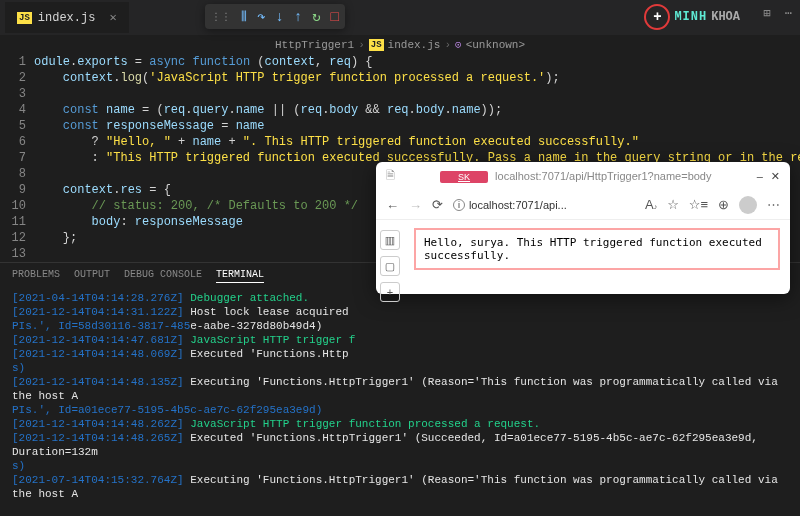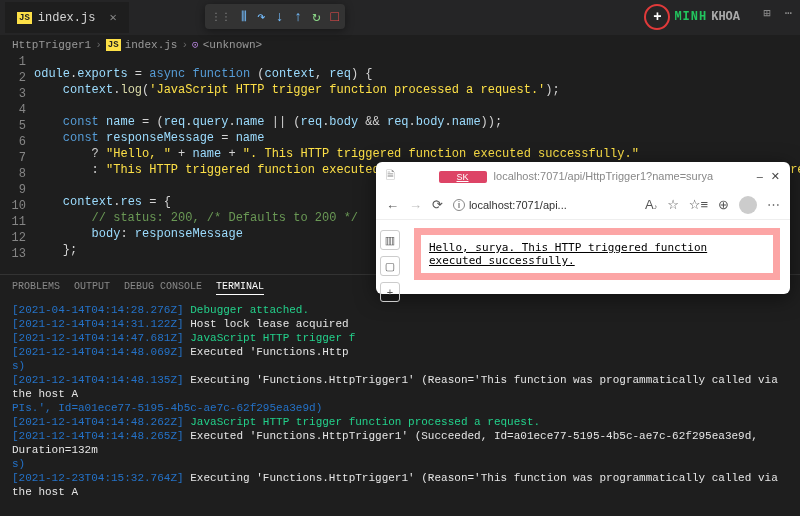--- a/index.html
+++ b/index.html
@@ -59,41 +59,41 @@
     position: absolute; top: 4px; right: 60px;
     display: flex; align-items: center; gap: 4px;
   }
   .wm-circle {
     width: 26px; height: 26px;
     border: 2px solid #e03a3a;
     border-radius: 50%;
     display: flex; align-items: center; justify-content: center;
     color: #fff; font-size: 14px; font-weight: bold;
   }
-  .wm-text { color: #22c55e; font-weight: bold; font-size: 12px; letter-spacing: 1px; }
+  .wm-text { color: #5eead4; font-weight: bold; font-size: 12px; letter-spacing: 1px; }
   .wm-text2 { color: #aaa; font-weight: bold; font-size: 12px; }
   .breadcrumbs {
     padding: 3px 12px;
     font-size: 11px;
     color: #999;
-    display: flex; gap: 4px; align-items: center;
+    display: flex; gap: 4px; align-items: center; justify-content: center;
   }
   .breadcrumbs .chev { color: #666; }
   .editor { display: flex; }
   .gutter {
     width: 34px; text-align: right; color: #858585; padding-right: 8px;
     line-height: 16px; font-size: 12px;
   }
   .gutter .bp { position: relative; }
   .gutter .bp::before {
     content: ''; position: absolute; left: -10px; top: 3px;
     width: 8px; height: 8px; background: #c97c2a; border-radius: 0;
     transform: rotate(45deg);
   }
-  .code { flex: 1; line-height: 16px; font-size: 12px; white-space: pre; overflow: hidden; margin-top: 12px; }
+  .code { flex: 1; line-height: 16px; font-size: 12px; white-space: pre; overflow: hidden; }
   .k { color: #569cd6; }
   .s { color: #fde047; }
   .fn { color: #dcdcaa; }
   .v { color: #9cdcfe; }
   .c { color: #6a9955; }
   .p { color: #d4d4d4; }
   .panel-tabs {
     display: flex; gap: 14px; padding: 6px 12px;
     font-size: 10px; color: #888;
     border-top: 1px solid #333;
@@ -137,26 +137,25 @@
   .br-bar .icn.dis { color: #bbb; }
   .br-addr {
     flex: 1; display: flex; align-items: center; gap: 4px;
     font-size: 11px; color: #333;
   }
   .br-addr .info { border: 1px solid #888; border-radius: 50%; width: 12px; height: 12px; font-size: 9px; text-align: center; line-height: 11px; }
   .br-content {
     padding: 8px 10px;
   }
   .br-box {
-    border: 7px solid #fca5a5;
+    border: 2px solid #fca5a5;
     padding: 6px 8px;
     font-family: Consolas, monospace;
     font-size: 11px;
     color: #000;
-    text-decoration: underline;
   }
   .br-side {
     position: absolute; left: 0; top: 64px;
     width: 28px; display: flex; flex-direction: column;
     gap: 6px; align-items: center; padding-top: 4px;
   }
   .br-side div {
     width: 20px; height: 20px; border: 1px solid #ccc;
     border-radius: 3px; font-size: 11px; text-align: center;
     line-height: 18px; color: #555;
@@ -228,37 +227,38 @@
 <div class="panel-tabs">
   <span>PROBLEMS</span>
   <span>OUTPUT</span>
   <span>DEBUG CONSOLE</span>
   <span class="active">TERMINAL</span>
 </div>
 
 <div class="terminal" id="terminal">
     <div><span class="ts">[2021-04-14T04:14:28.276Z] </span><span class="gr">Debugger attached.</span></div>
     <div><span class="ts">[2021-12-14T04:14:31.122Z] </span><span class="wh">Host lock lease acquired</span></div>
+    <div><span class="ts">PIs.', Id=58d30116-3817-485</span><span class="wh">e-aabe-3278d80b49d4)</span></div>
     <div><span class="ts">[2021-12-14T04:14:47.681Z] </span><span class="gr">JavaScript HTTP trigger f</span></div>
     <div><span class="ts">[2021-12-14T04:14:48.069Z] </span><span class="wh">Executed 'Functions.Http</span></div>
     <div><span class="ts">s)</span></div>
     <div><span class="ts">[2021-12-14T04:14:48.135Z] </span><span class="wh">Executing 'Functions.HttpTrigger1' (Reason='This function was programmatically called via the host A</span></div>
     <div><span class="ts">PIs.', Id=a01ece77-5195-4b5c-ae7c-62f295ea3e9d)</span></div>
     <div><span class="ts">[2021-12-14T04:14:48.262Z] </span><span class="gr">JavaScript HTTP trigger function processed a request.</span></div>
     <div><span class="ts">[2021-12-14T04:14:48.265Z] </span><span class="wh">Executed 'Functions.HttpTrigger1' (Succeeded, Id=a01ece77-5195-4b5c-ae7c-62f295ea3e9d, Duration=132m</span></div>
     <div><span class="ts">s)</span></div>
-    <div><span class="ts">[2021-12-23T04:15:32.764Z] </span><span class="wh">Executing 'Functions.HttpTrigger1' (Reason='This function was programmatically called via the host A</span></div>
+    <div><span class="ts">[2021-07-14T04:15:32.764Z] </span><span class="wh">Executing 'Functions.HttpTrigger1' (Reason='This function was programmatically called via the host A</span></div>
   </div>
 
 <div class="browser">
   <div class="br-tab">
     <span style="color:#888">🗎</span>
     <span class="url-tab">
       <span class="sk">SK</span>
-      <span>localhost:7071/api/HttpTrigger1?name=surya</span>
+      <span>localhost:7071/api/HttpTrigger1?name=body</span>
     </span>
     <span>–</span>
     <span>✕</span>
   </div>
   <div class="br-bar">
     <span class="icn">←</span>
     <span class="icn dis">→</span>
     <span class="icn">⟳</span>
     <div class="br-addr">
       <span class="info">i</span>

